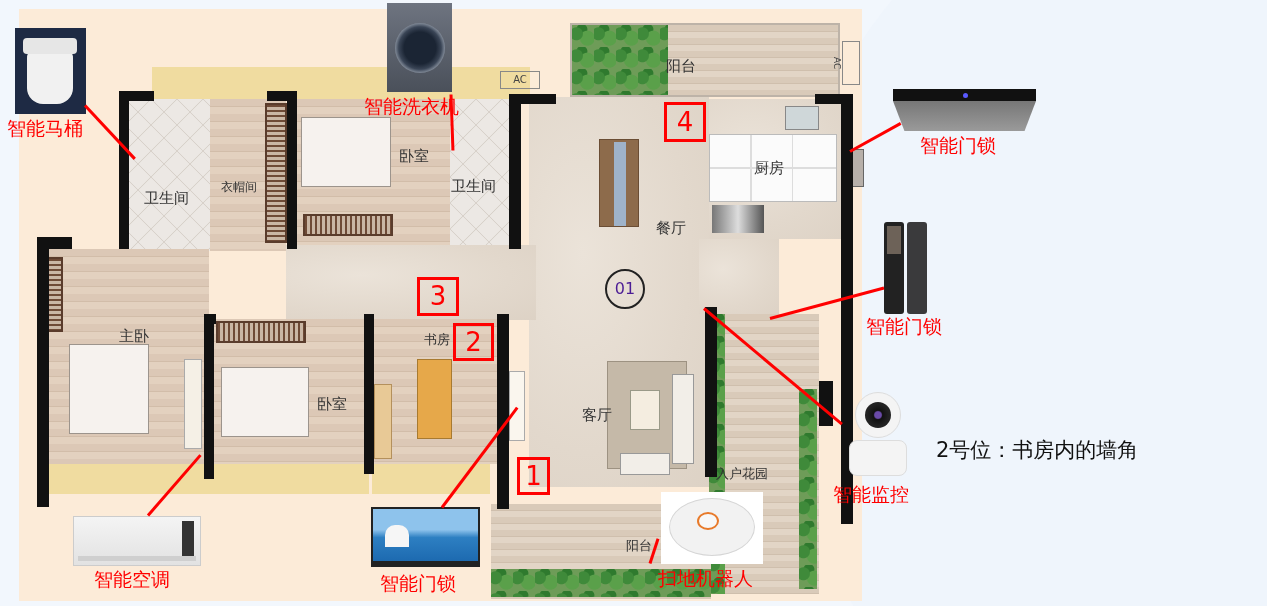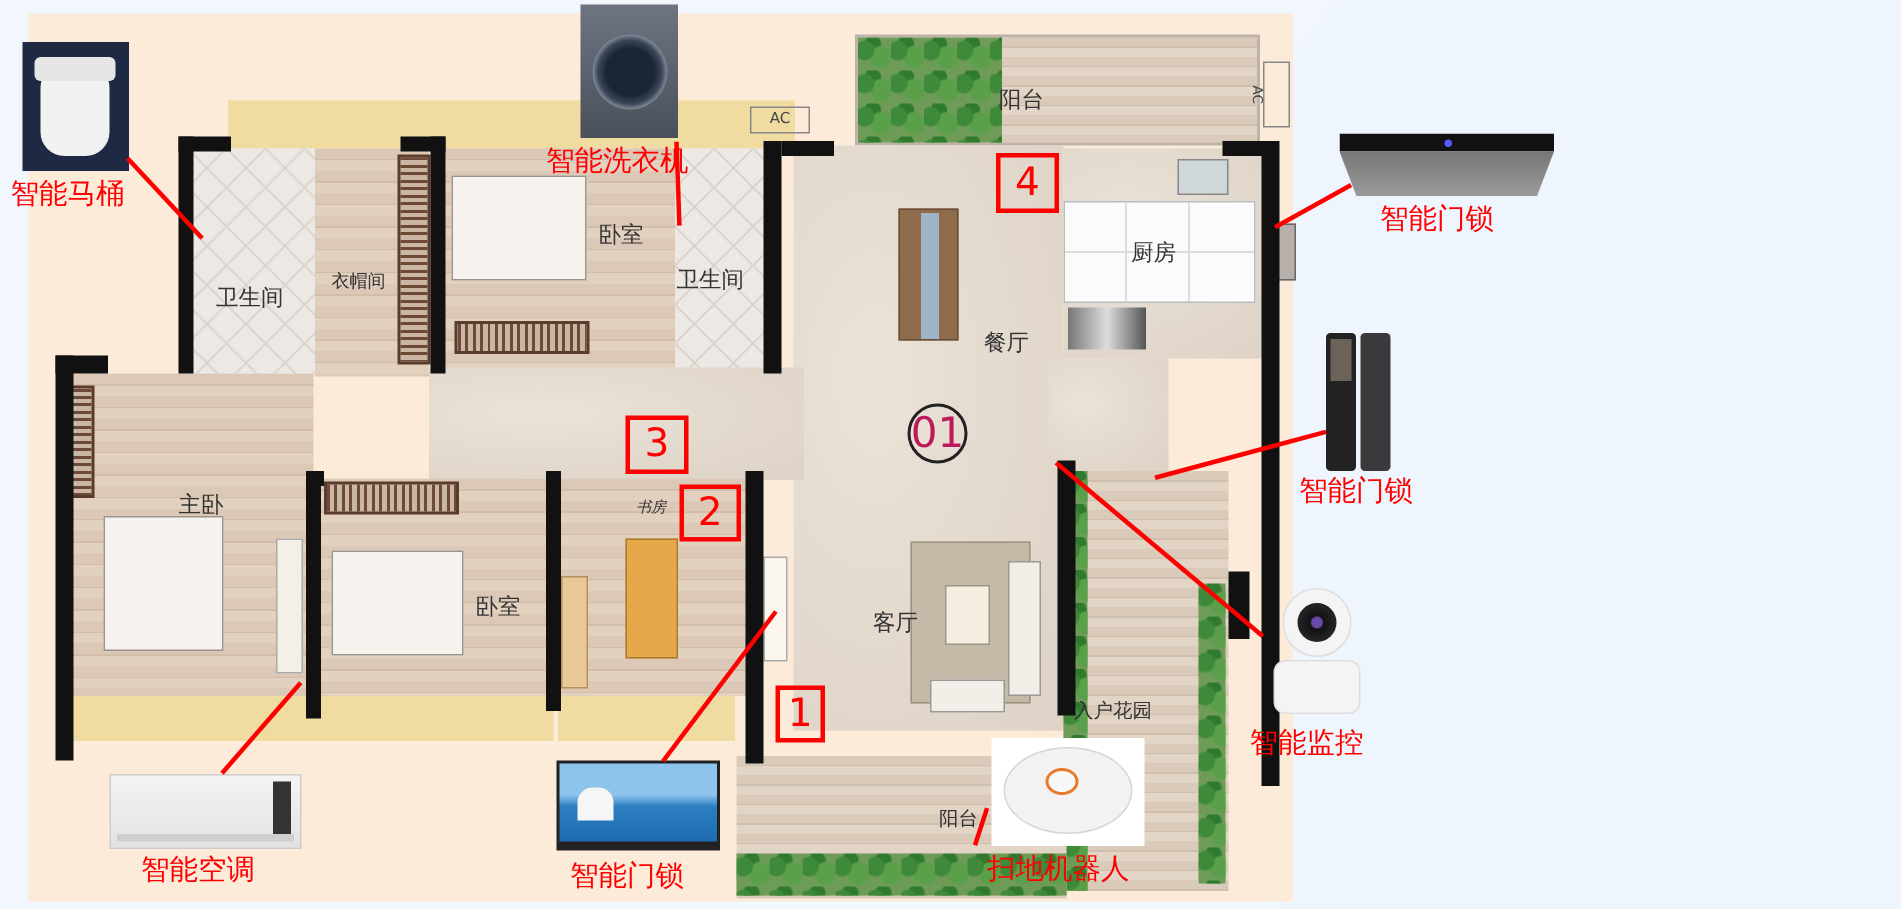--- a/index.html
+++ b/index.html
@@ -60,21 +60,21 @@
   .device { position: absolute; overflow: hidden; }
   .legend {
     position: absolute; left: 936px; top: 432px;
   }
   .legend-row {
     font-size: 21px; color: #111; height: 36px; line-height: 36px; white-space: nowrap;
     font-family: "DejaVu Sans", sans-serif;
   }
   .circle-id {
     position: absolute; width: 40px; height: 40px; border: 2px solid #222; border-radius: 50%;
-    text-align: center; line-height: 36px; font-size: 28px; color: #be185d;
+    text-align: center; line-height: 36px; font-size: 16px; color: #4c1d95;
   }
   .bed { position: absolute; background: #f6f2ee; border: 1px solid #9c948c; }
   .wardrobe {
     position: absolute; background: repeating-linear-gradient(90deg, #6e4a36 0 2px, #c9b6a4 2px 5px);
     border: 2px solid #5a3c2c;
   }
   .wardrobe.v { background: repeating-linear-gradient(180deg, #6e4a36 0 2px, #c9b6a4 2px 5px); }
 </style>
 </head>
 <body>
@@ -130,21 +130,21 @@
   <div class="room-label" style="left:100px;top:318px;">主卧</div>
 
   <div class="room-floor wood" style="left:190px;top:310px;width:155px;height:145px;"></div>
   <div class="wardrobe" style="left:197px;top:312px;width:90px;height:22px;"></div>
   <div class="bed" style="left:202px;top:358px;width:88px;height:70px;"></div>
   <div class="room-label" style="left:298px;top:386px;">卧室</div>
 
   <div class="room-floor wood" style="left:352px;top:310px;width:128px;height:145px;"></div>
   <div class="abs" style="left:355px;top:375px;width:18px;height:75px;background:#e8c996;border:1px solid #b4905c;"></div>
   <div class="abs" style="left:398px;top:350px;width:35px;height:80px;background:#e6a84a;border:1px solid #a87a30;"></div>
-  <div class="room-label" style="left:405px;top:322px;font-size:10px;font-style:italic;">书房</div>
+  <div class="room-label" style="left:405px;top:322px;font-size:13px;">书房</div>
 
   <div class="abs" style="left:588px;top:352px;width:80px;height:108px;background:#c5b9a8;border:1px solid #9d9282;">
     <div style="position:absolute;left:22px;top:28px;width:30px;height:40px;background:#f4ede0;border:1px solid #998;"></div>
   </div>
   <div class="abs" style="left:653px;top:365px;width:22px;height:90px;background:#f2eee8;border:1px solid #999;"></div>
   <div class="abs" style="left:601px;top:444px;width:50px;height:22px;background:#f2eee8;border:1px solid #999;"></div>
   <div class="abs" style="left:490px;top:362px;width:16px;height:70px;background:#faf6ee;border:1px solid #aaa;"></div>
   <div class="room-label" style="left:563px;top:397px;">客厅</div>
 
   <div class="room-floor balcony-floor" style="left:690px;top:305px;width:110px;height:280px;"></div>
@@ -234,13 +234,14 @@
 <div class="leader" style="left:442px;top:506px;width:125px;transform:rotate(-53deg);"></div>
 
 <div class="device" style="left:661px;top:492px;width:102px;height:72px;background:#fff;">
   <div style="position:absolute;left:8px;top:6px;width:86px;height:58px;border-radius:50%;background:#f2f2f2;border:1px solid #d6d6d6;"></div>
   <div style="position:absolute;left:36px;top:20px;width:22px;height:18px;border-radius:50%;background:#f8f8f8;border:2px solid #e87a2a;"></div>
 </div>
 <div class="red-label" style="left:658px;top:566px;">扫地机器人</div>
 <div class="leader" style="left:650px;top:562px;width:26px;transform:rotate(-72deg);"></div>
 
 <div class="legend">
+  <div class="legend-row">2号位：书房内的墙角</div>
 </div>
 
 </body></html>

